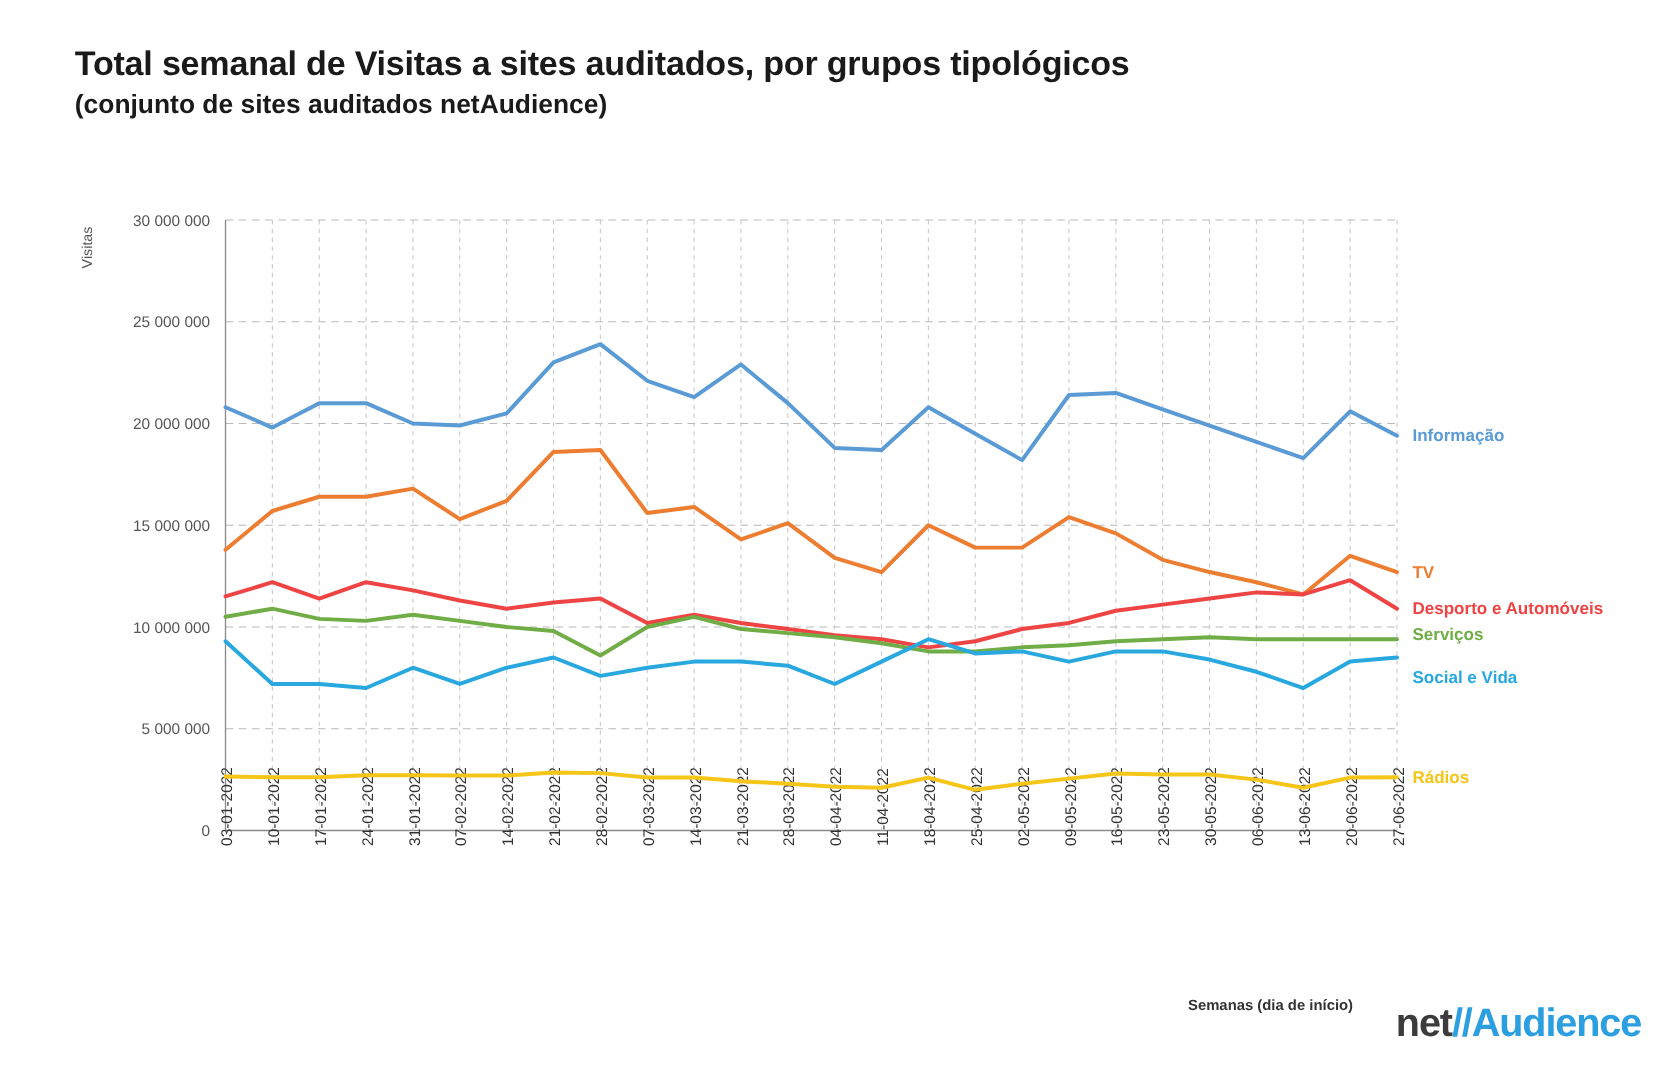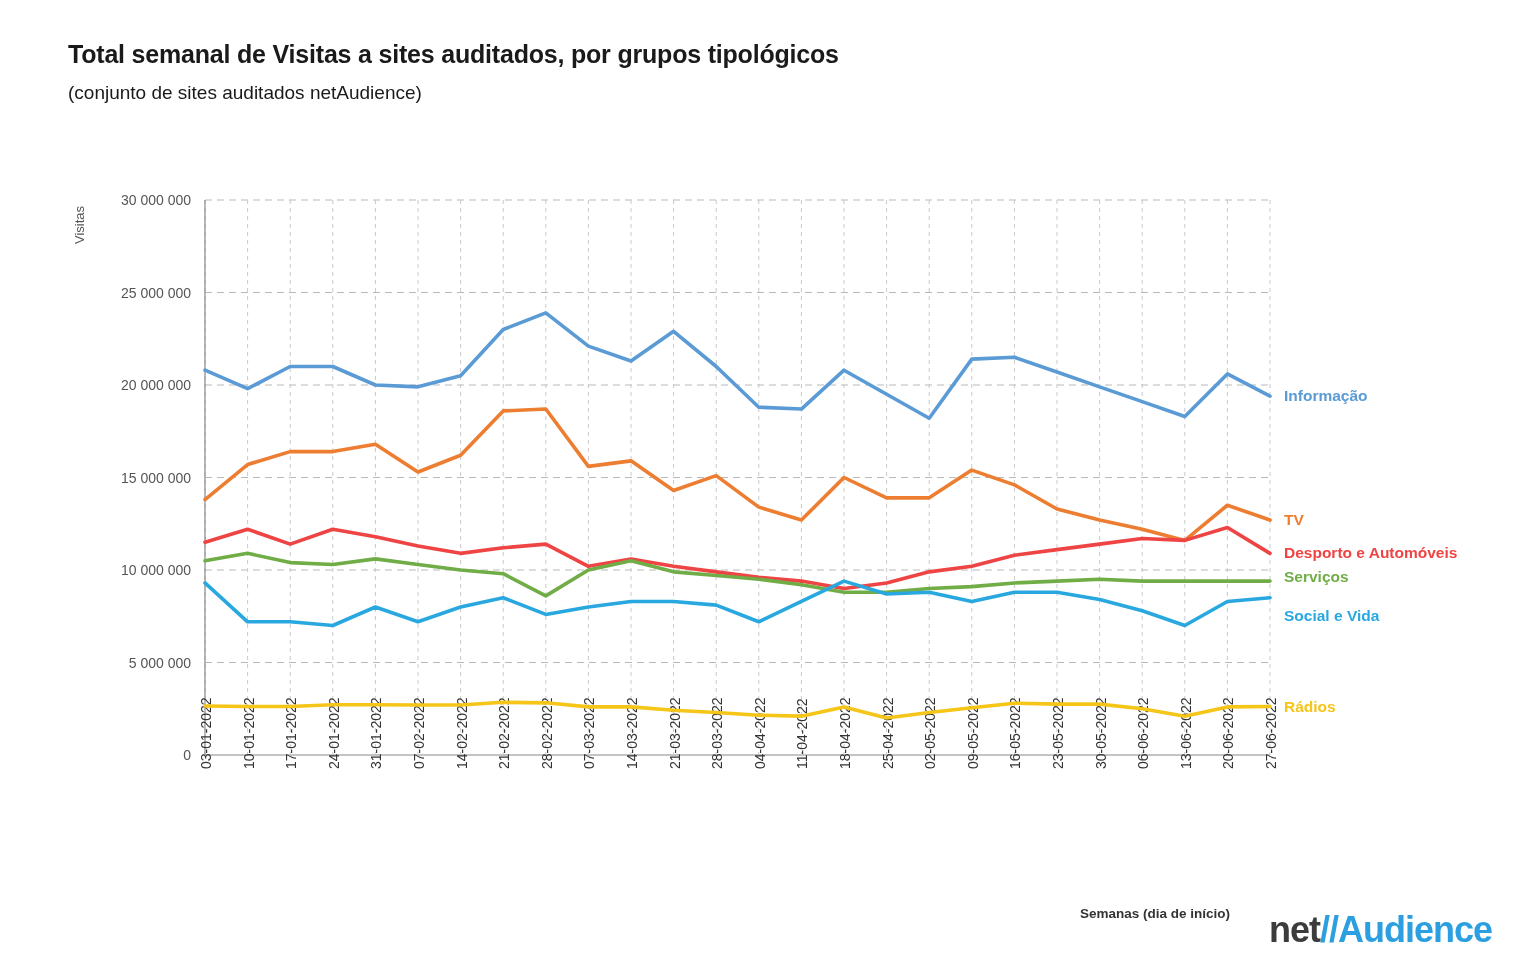--- a/index.html
+++ b/index.html
@@ -12,32 +12,32 @@
     height: 969px;
     position: relative;
     font-family: "Liberation Sans", sans-serif;
     color: #222;
     overflow: hidden;
   }
   #title {
     position: absolute;
     left: 68px;
     top: 40px;
-    font-size: 25px;
+    font-size: 31px;
     font-weight: bold;
     color: #1a1a1a;
     letter-spacing: -0.2px;
     white-space: nowrap;
   }
   #subtitle {
     position: absolute;
     left: 68px;
     top: 82px;
-    font-size: 19px;
-    font-weight: normal;
+    font-size: 24px;
+    font-weight: bold;
     color: #1a1a1a;
     white-space: nowrap;
   }
   #plot-wrap {
     position: absolute;
     left: 0;
     top: 0;
     width: 1520px;
     height: 969px;
   }

